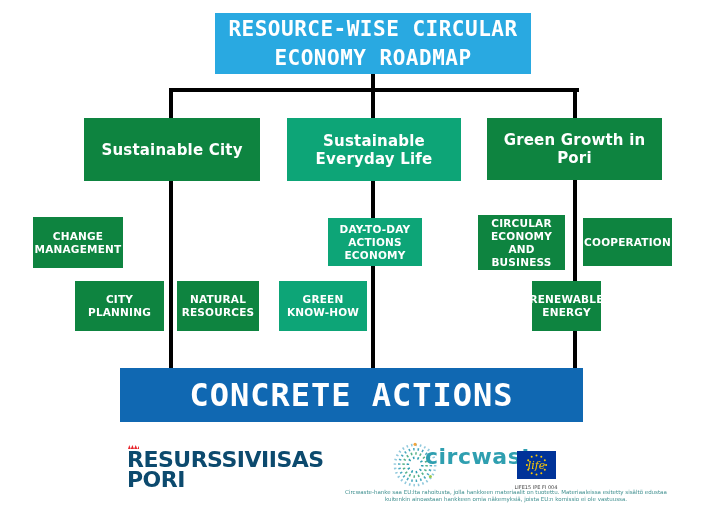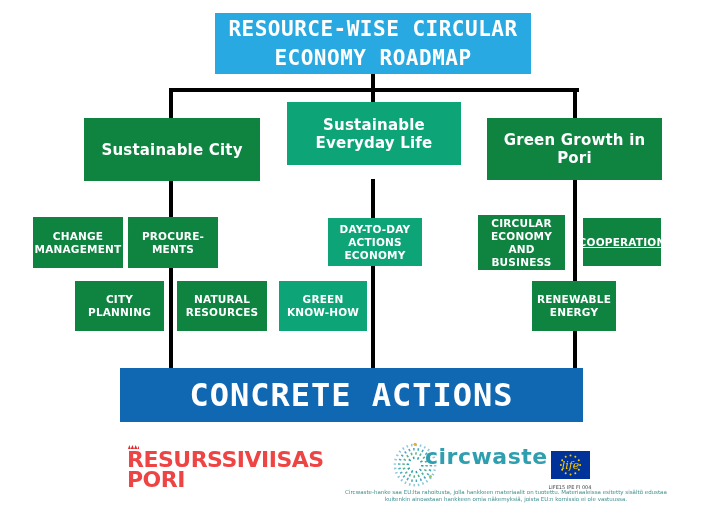--- a/index.html
+++ b/index.html
@@ -13,31 +13,31 @@
   .green{background:#0E8440;}
   .teal{background:#0DA577;}
   .ltblue{background:#29A9E1;}
   .dkblue{background:#1068B2;}
 
   .lv1{font-family:"DejaVu Sans Mono",monospace;font-size:21px;line-height:29px;letter-spacing:0.5px;padding:0 6px;}
   .lv2{font-size:15px;line-height:18px;letter-spacing:0.2px;padding:0 6px;font-family:"DejaVu Sans",sans-serif;}
   .lv3{font-size:10.5px;line-height:13px;letter-spacing:0.2px;padding:0 3px;font-family:"DejaVu Sans",sans-serif;}
   .actions{font-family:"DejaVu Sans Mono",monospace;font-size:32px;letter-spacing:1px;}
 
-  .pori-logo{position:absolute;left:127px;top:450px;z-index:2;color:#ef4444;
+  .pori-logo{position:absolute;left:127px;top:450px;z-index:2;color:#0c4a6e;
              font-family:"DejaVu Sans",sans-serif;font-weight:bold;font-size:22px;line-height:20px;letter-spacing:-0.5px;}
   .pori-mark{position:absolute;left:1px;top:-5px;width:11px;height:4px;background:#E8262D;
              clip-path:polygon(0 100%,12% 0,25% 100%,40% 0,55% 100%,70% 0,85% 100%,100% 20%,100% 100%);}
 
   .circwaste{position:absolute;left:392px;top:441px;z-index:2;width:150px;height:50px;}
   .circwaste svg{position:absolute;left:0;top:0;}
   .circwaste .word{position:absolute;left:33px;top:3px;font-family:"DejaVu Sans",sans-serif;
                    font-weight:bold;font-size:22px;color:#2F9FB0;letter-spacing:0.5px;}
 
-  .eu-logo{position:absolute;left:548px;top:451px;z-index:2;width:44px;text-align:center;}
+  .eu-logo{position:absolute;left:514px;top:451px;z-index:2;width:44px;text-align:center;}
   .eu-caption{font-size:5px;color:#444;margin-top:1px;white-space:nowrap;font-family:"DejaVu Sans",sans-serif;}
 
   .disclaimer{position:absolute;left:345px;top:489px;width:322px;z-index:2;
               font-size:5.5px;line-height:6.5px;color:#3F8F8F;text-align:center;
               font-family:"DejaVu Sans",sans-serif;}
 </style>
 </head>
 <body>
 
 <div class="stage">
@@ -47,33 +47,32 @@
   <div class="line" style="left:169px;top:88px;width:4px;height:32px;"></div>
   <div class="line" style="left:371px;top:88px;width:4px;height:32px;"></div>
   <div class="line" style="left:573px;top:88px;width:4px;height:32px;"></div>
   <div class="line" style="left:169px;top:179px;width:4px;height:191px;"></div>
   <div class="line" style="left:371px;top:179px;width:4px;height:191px;"></div>
   <div class="line" style="left:573px;top:179px;width:4px;height:191px;"></div>
 
   <div class="node ltblue lv1" style="left:215px;top:13px;width:316px;height:61px;">RESOURCE-WISE CIRCULAR ECONOMY ROADMAP</div>
 
   <div class="node green lv2" style="left:84px;top:118px;width:176px;height:63px;">Sustainable City</div>
-  <div class="node teal lv2" style="left:287px;top:102px;width:174px;height:63px;">Sustainable Everyday Life</div>
+  <div class="node teal lv2" style="left:287px;top:118px;width:174px;height:63px;">Sustainable Everyday Life</div>
   <div class="node green lv2" style="left:487px;top:118px;width:175px;height:62px;">Green Growth in Pori</div>
 
   <div class="node green lv3" style="left:33px;top:217px;width:90px;height:51px;text-align:center;">CHANGE MANAGEMENT</div>
-  <div class="node green lv3" style="left:128px;top:217px;width:90px;height:51px;">PROCURE-MENTS</div>
   <div class="node teal lv3" style="left:328px;top:218px;width:94px;height:48px;">DAY-TO-DAY ACTIONS ECONOMY</div>
   <div class="node green lv3" style="left:478px;top:215px;width:87px;height:55px;">CIRCULAR ECONOMY AND BUSINESS</div>
-  <div class="node green lv3" style="left:583px;top:218px;width:78px;height:48px;text-decoration:underline;">COOPERATION</div>
+  <div class="node green lv3" style="left:583px;top:218px;width:89px;height:48px;">COOPERATION</div>
 
   <div class="node green lv3" style="left:75px;top:281px;width:89px;height:50px;">CITY PLANNING</div>
-  <div class="node green lv3" style="left:177px;top:281px;width:90px;height:50px;">NATURAL RESOURCES</div>
+  <div class="node green lv3" style="left:177px;top:281px;width:82px;height:50px;">NATURAL RESOURCES</div>
   <div class="node teal lv3" style="left:279px;top:281px;width:88px;height:50px;">GREEN KNOW-HOW</div>
-  <div class="node green lv3" style="left:532px;top:281px;width:84px;height:50px;">RENEWABLE ENERGY</div>
+  <div class="node green lv3" style="left:532px;top:281px;width:69px;height:50px;">RENEWABLE ENERGY</div>
 
   <div class="node dkblue actions" style="left:120px;top:368px;width:463px;height:54px;">CONCRETE ACTIONS</div>
 
   <div class="pori-logo">
     <span class="pori-mark"></span>
     <div>RESURSSIVIISAS</div>
     <div>PORI</div>
   </div>
 
   <div class="circwaste">

